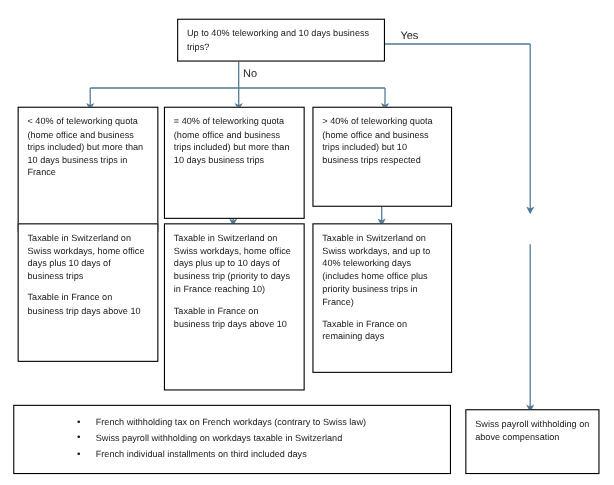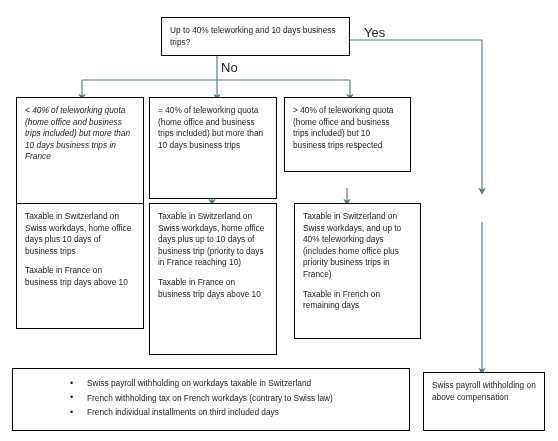--- a/index.html
+++ b/index.html
@@ -25,21 +25,21 @@
     color:#1a1a1a;
     z-index:2;
   }
   .node p{margin:0 0 8px 0;}
   .node p:last-child{margin-bottom:0;}
   .node.center{display:flex;align-items:flex-start;margin-left:32px;}
   .node.center .txt{width:100%;}
 
   .edge-label{
     position:absolute;
-    font-size:13px;
+    font-size:10px;
     line-height:10px;
     color:#1a1a1a;
     background:#ffffff;
     padding:0 2px;
     z-index:3;
   }
 
   ul.bullets{margin:0;padding:0 0 0 66px;list-style:none;}
   ul.bullets li{
     position:relative;
@@ -86,53 +86,53 @@
     </g>
   </svg>
 
   <div class="node center" style="left:129px;top:17px;width:189px;height:39px;">
     <span class="txt">Up to 40% teleworking and 10 days business trips?</span>
   </div>
 
   <div class="edge-label" style="left:219px;top:63px;">No</div>
   <div class="edge-label" style="left:362px;top:28px;">Yes</div>
 
-  <div class="node" style="left:16px;top:97px;width:128px;height:114px;font-style:italic;">
+  <div class="node" style="left:16px;top:97px;width:128px;height:114px;">
     <p>&lt; 40% of teleworking quota (home office and business trips included) but more than 10 days business trips in France</p>
   </div>
 
   <div class="node" style="left:149px;top:97px;width:128px;height:102px;">
     <p>= 40% of teleworking quota (home office and business trips included) but more than 10 days business trips</p>
   </div>
 
-  <div class="node" style="left:284px;top:97px;width:127px;height:75px;">
+  <div class="node" style="left:284px;top:97px;width:127px;height:91px;">
     <p>&gt; 40% of teleworking quota (home office and business trips included) but 10 business trips respected</p>
   </div>
 
   <div class="node" style="left:16px;top:203px;width:128px;height:126px;">
     <p>Taxable in Switzerland on Swiss workdays, home office days plus 10 days of business trips</p>
     <p>Taxable in France on business trip days above 10</p>
   </div>
 
   <div class="node" style="left:149px;top:203px;width:128px;height:152px;">
     <p>Taxable in Switzerland on Swiss workdays, home office days plus up to 10 days of business trip (priority to days in France reaching 10)</p>
     <p>Taxable in France on business trip days above 10</p>
   </div>
 
-  <div class="node" style="left:284px;top:203px;width:127px;height:136px;margin-left:10px;">
+  <div class="node" style="left:284px;top:203px;width:127px;height:136px;">
     <p>Taxable in Switzerland on Swiss workdays, and up to 40% teleworking days (includes home office plus priority business trips in France)</p>
-    <p>Taxable in French on remaining days</p>
+    <p>Taxable in France on remaining days</p>
   </div>
 
 
   <div class="node" style="left:423px;top:372px;width:122px;height:59px;">
     <p>Swiss payroll withholding on above compensation</p>
   </div>
 
   <div class="node" style="left:12px;top:368px;width:398px;height:63px;padding-top:9px;">
     <ul class="bullets">
+      <li>French withholding tax on French workdays (contrary to Swiss law)</li>
       <li>Swiss payroll withholding on workdays taxable in Switzerland</li>
-      <li>French withholding tax on French workdays (contrary to Swiss law)</li>
       <li>French individual installments on third included days</li>
     </ul>
   </div>
 
 </div>
 
 </body></html>

